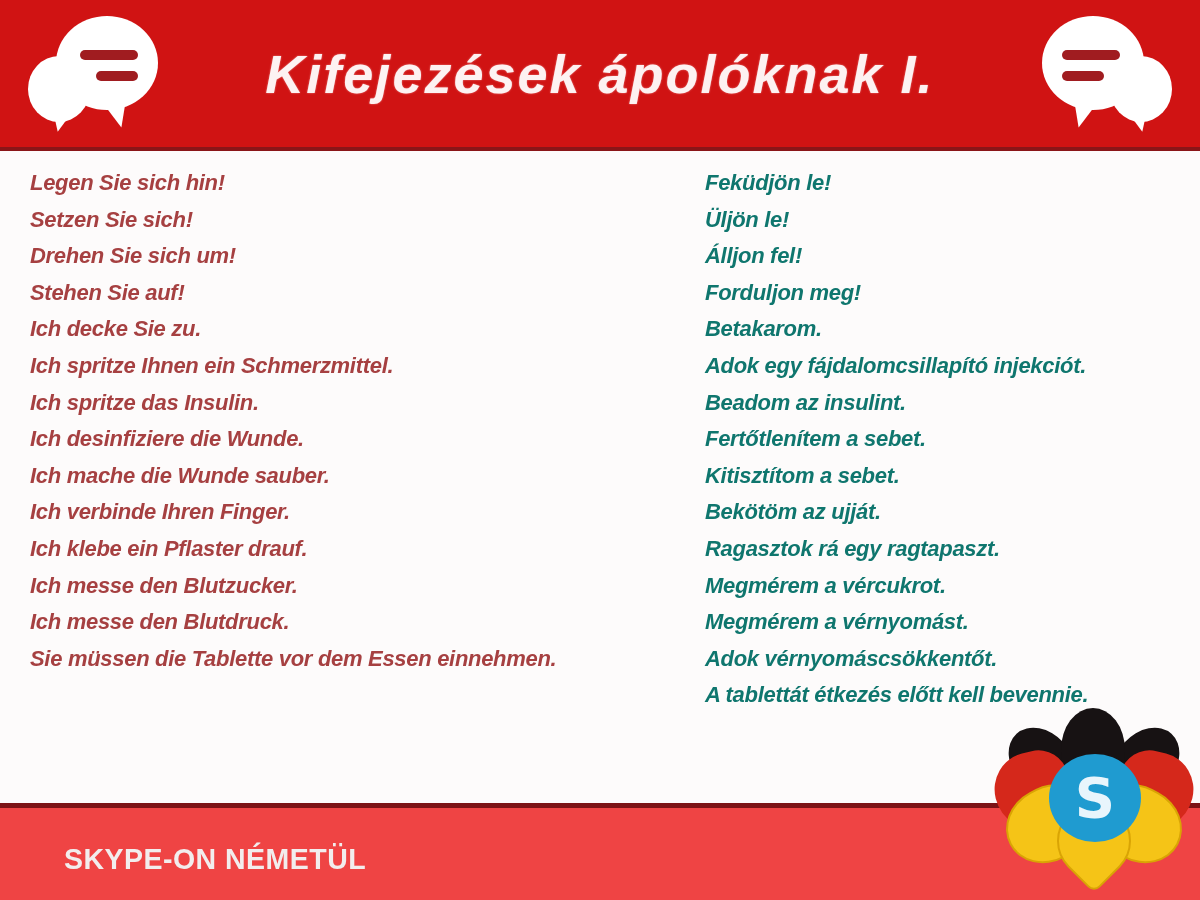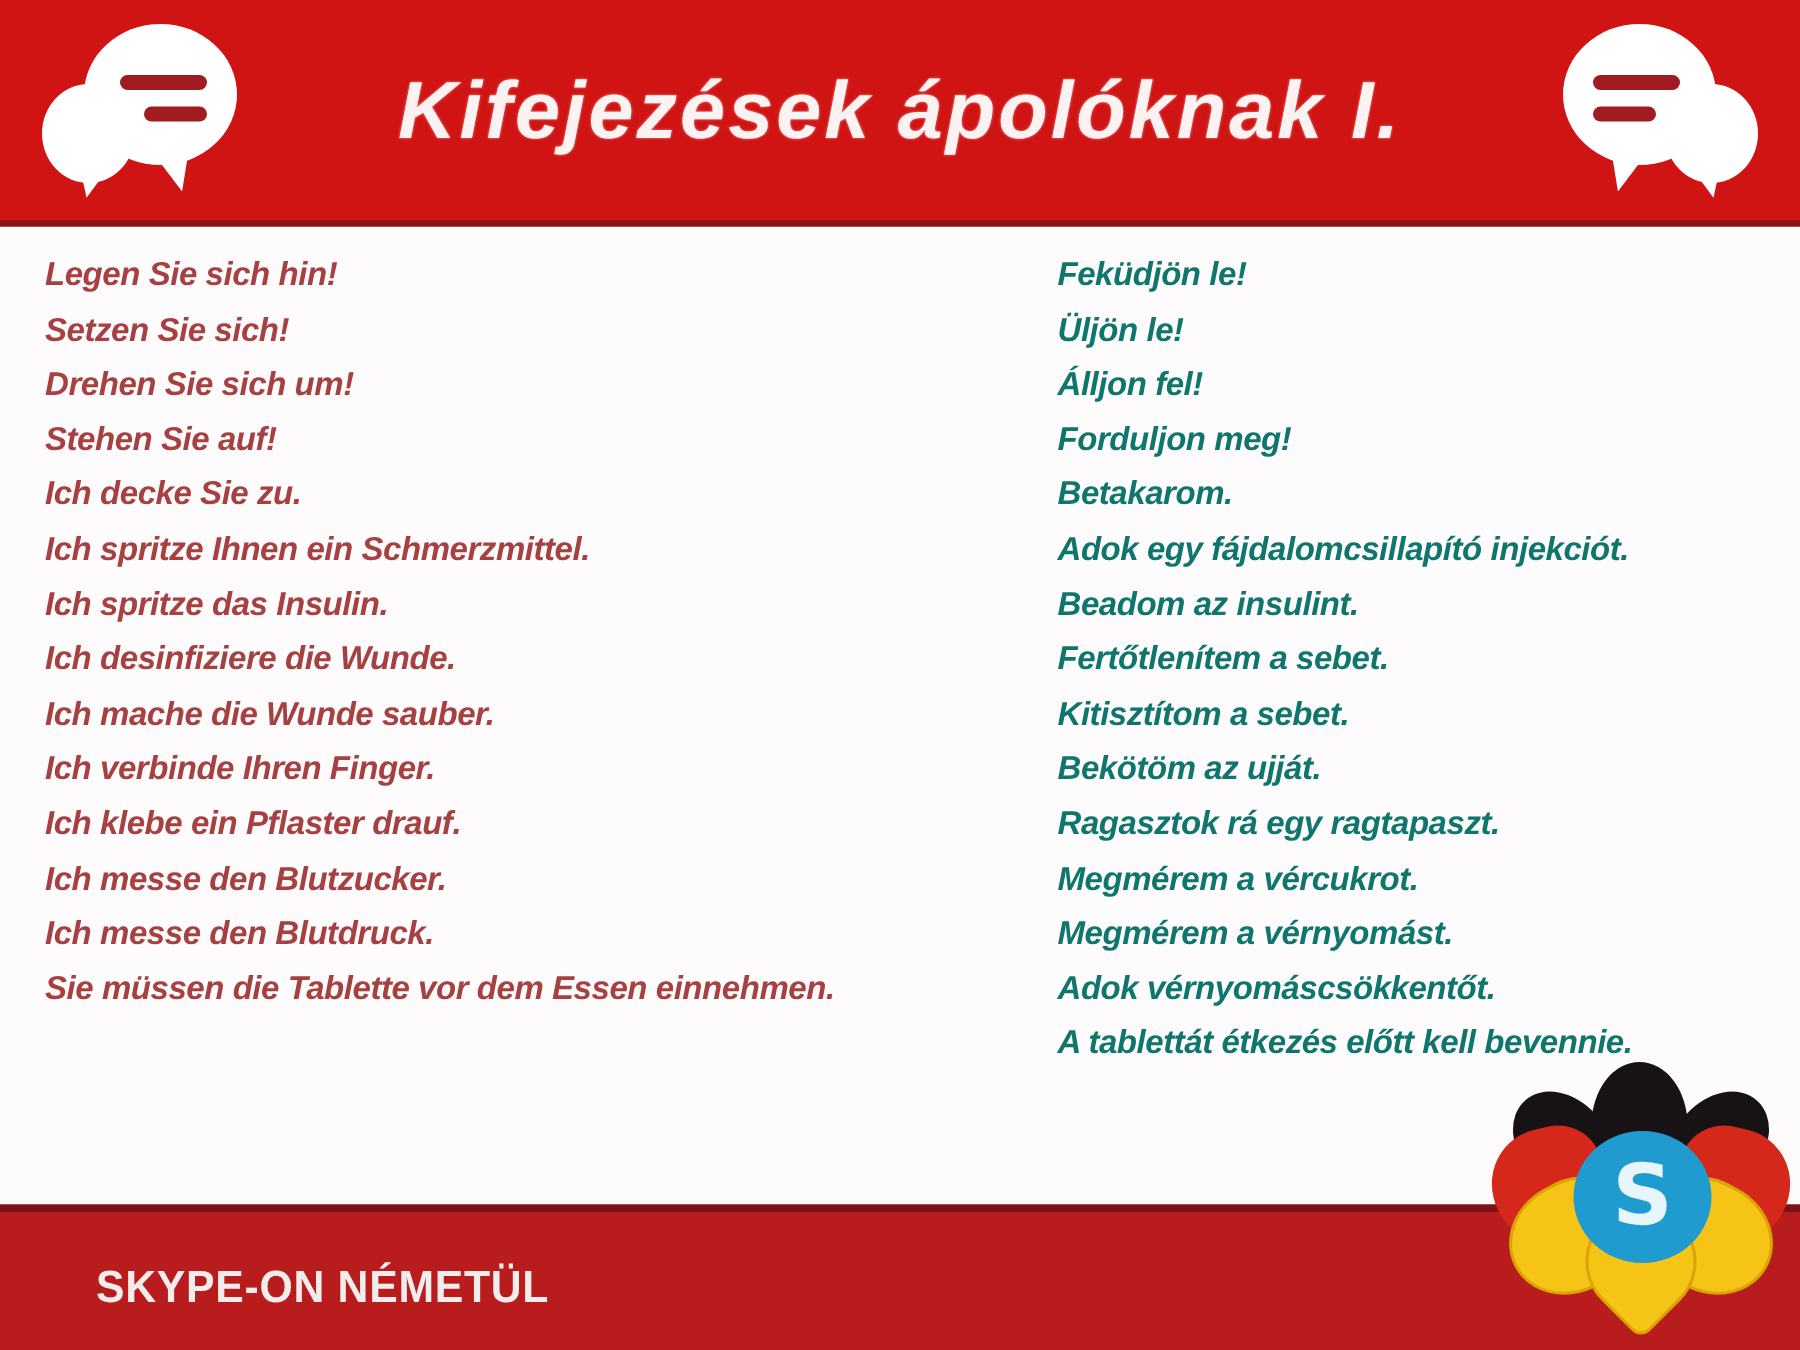--- a/index.html
+++ b/index.html
@@ -56,21 +56,21 @@
     position:absolute; top:10px;
     font-style:italic; font-size:22px; font-weight:bold;
     line-height:36.6px; letter-spacing:-0.3px; white-space:nowrap;
   }
   .col.german    { left:30px;  color:#a64041; }
   .col.hungarian { left:705px; color:#0f766e; }
 
   
   .footer {
     position:absolute; bottom:0; left:0; width:1200px; height:97px;
-    background:#b91c1c; border-top:5px solid #7c1316; box-sizing:border-box;
+    background:#ef4444; border-top:5px solid #7c1316; box-sizing:border-box;
   }
   .brand {
     position:absolute; left:64px; top:34px;
     color:#f2eded; font-size:30px; font-weight:bold; letter-spacing:0.5px;
     transform:scaleX(0.95); transform-origin:left center; white-space:nowrap;
   }
 
   
   .logo { position:absolute; left:995px; top:708px; width:198px; height:190px; z-index:5; }
   .petal { position:absolute; }

